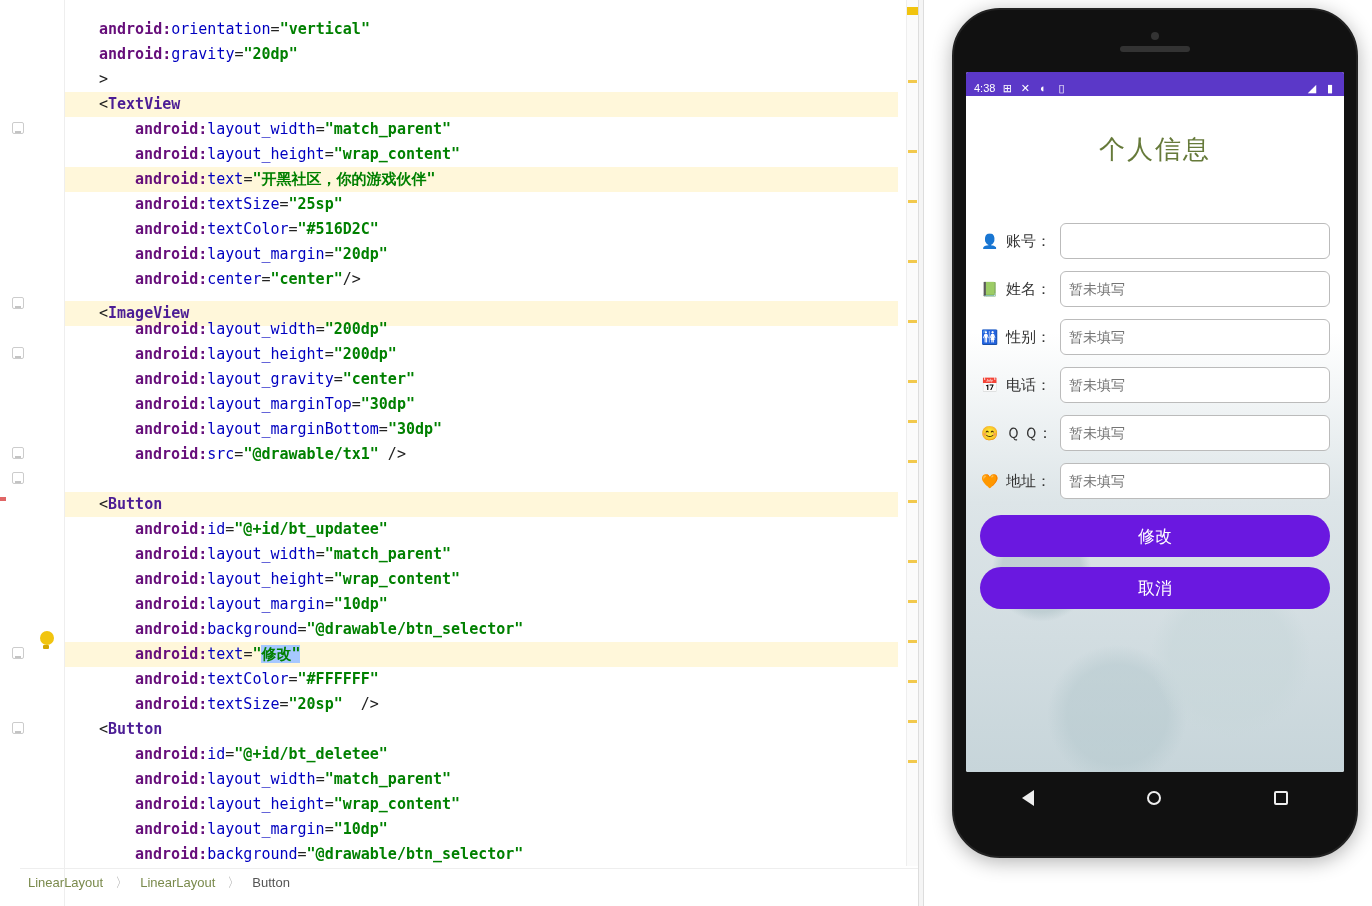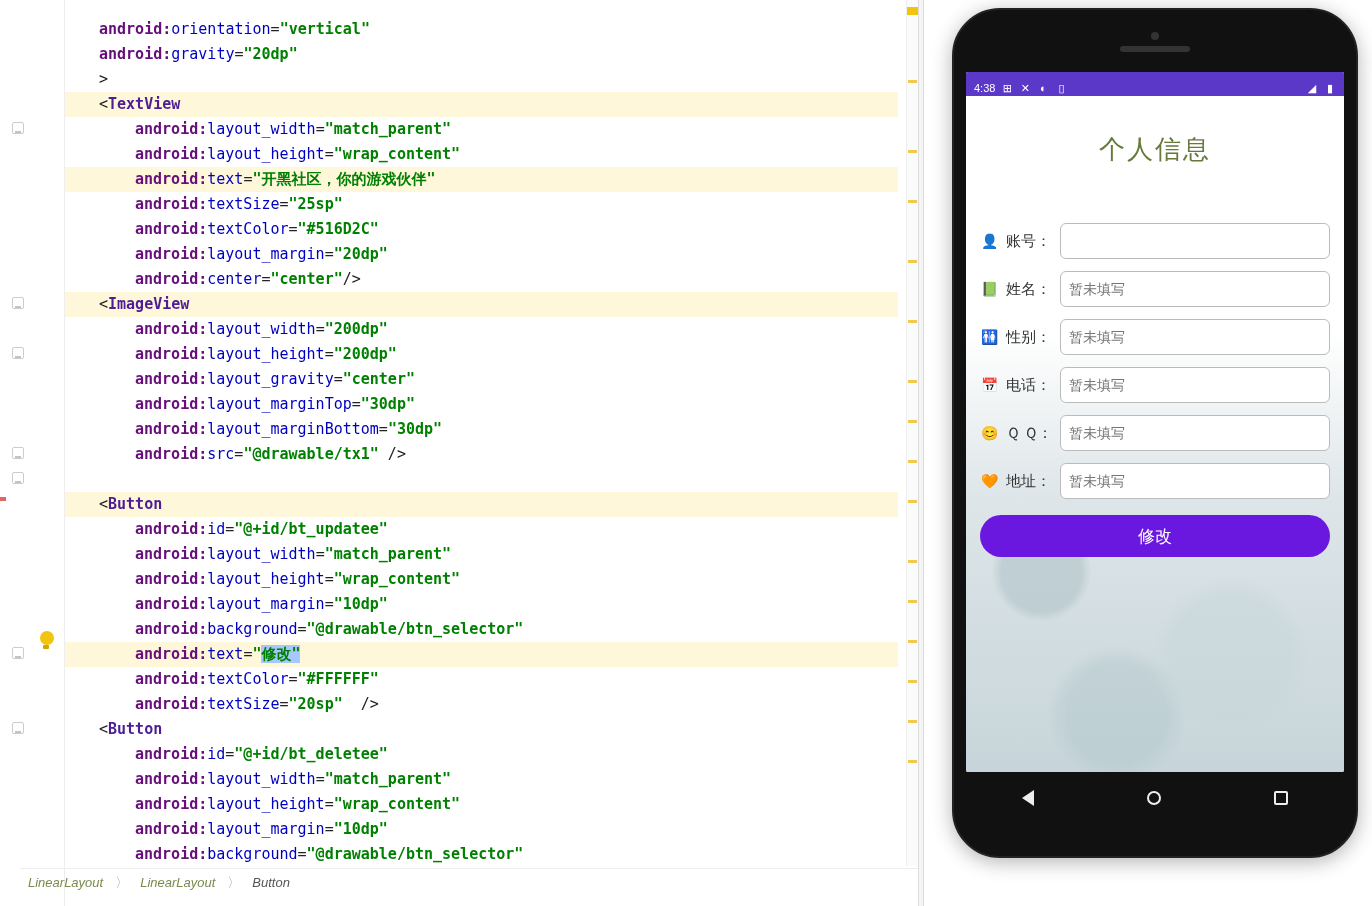--- a/index.html
+++ b/index.html
@@ -17,21 +17,21 @@
   .tok-ns { color:#660e7a; font-weight:bold; }
   .tok-attr { color:#0000c0; font-weight:normal; }
   .tok-str { color:#008000; font-weight:bold; }
   .tok-tag { color:#4c1d95; font-weight:bold; }
   .tok-punct { color:#222; }
   .tok-sel { background:#a6c8ff; }
   .right-marker-strip { position:absolute; right:0; top:0; bottom:40px; width:12px; border-left:1px solid #eee; background:#fbfbfb; }
   .rmarker { position:absolute; left:1px; right:1px; height:3px; background:#f2c94c; }
   .bmarker { position:absolute; left:0; right:0; height:8px; background:#f1c40f; top:7px; }
   .breadcrumb { position:absolute; left:20px; right:0; bottom:10px; height:28px; display:flex; align-items:center; font-size:13px; gap:12px; color:#888; padding-left:8px; border-top:1px solid #eee; }
-  .breadcrumb .bc-item { color:#7a8a4c;font-style:italic; }
+  .breadcrumb .bc-item { color:#7a8a4c; }
   .breadcrumb .bc-item.last { color:#555; }
   .breadcrumb .sep { color:#aaa; }
   .divider { width:6px; background:#f5f5f5; border-left:1px solid #ddd; border-right:1px solid #ddd; }
   .preview-pane { width:448px; background:#fff; position:relative; }
   .phone { position:absolute; left:28px; top:8px; width:406px; height:850px; background:#111; border-radius:48px; border:2px solid #222; box-shadow:0 4px 20px rgba(0,0,0,0.3); }
   .phone-inner { position:absolute; left:12px; right:12px; top:62px; bottom:84px; background:#fff; border-radius:2px; overflow:hidden; }
   .speaker { position:absolute; top:36px; left:50%; transform:translateX(-50%); width:70px; height:6px; background:#333; border-radius:3px; }
   .cam { position:absolute; top:22px; left:50%; transform:translateX(-50%); width:8px; height:8px; background:#333; border-radius:50%; }
   .navbar { position:absolute; left:12px; right:12px; bottom:36px; height:44px; display:flex; justify-content:space-around; align-items:center; }
   .nav-tri { width:0; height:0; border-top:8px solid transparent; border-bottom:8px solid transparent; border-right:12px solid #eee; }
@@ -93,21 +93,21 @@
         <div class="code-line" style="top: 42px; padding-left: 34px;"><span class="tok-ns">android:</span><span class="tok-attr">gravity</span><span class="tok-punct">=</span><span class="tok-str">"20dp"</span></div>
         <div class="code-line" style="top: 67px; padding-left: 34px;"><span class="tok-punct">&gt;</span></div>
         <div class="code-line hl" style="top: 92px; padding-left: 34px;"><span class="tok-punct">&lt;</span><span class="tok-tag">TextView</span></div>
         <div class="code-line" style="top: 117px; padding-left: 70px;"><span class="tok-ns">android:</span><span class="tok-attr">layout_width</span><span class="tok-punct">=</span><span class="tok-str">"match_parent"</span></div>
         <div class="code-line" style="top: 142px; padding-left: 70px;"><span class="tok-ns">android:</span><span class="tok-attr">layout_height</span><span class="tok-punct">=</span><span class="tok-str">"wrap_content"</span></div>
         <div class="code-line hl" style="top: 167px; padding-left: 70px;"><span class="tok-ns">android:</span><span class="tok-attr">text</span><span class="tok-punct">=</span><span class="tok-str">"开黑社区，你的游戏伙伴"</span></div>
         <div class="code-line" style="top: 192px; padding-left: 70px;"><span class="tok-ns">android:</span><span class="tok-attr">textSize</span><span class="tok-punct">=</span><span class="tok-str">"25sp"</span></div>
         <div class="code-line" style="top: 217px; padding-left: 70px;"><span class="tok-ns">android:</span><span class="tok-attr">textColor</span><span class="tok-punct">=</span><span class="tok-str">"#516D2C"</span></div>
         <div class="code-line" style="top: 242px; padding-left: 70px;"><span class="tok-ns">android:</span><span class="tok-attr">layout_margin</span><span class="tok-punct">=</span><span class="tok-str">"20dp"</span></div>
         <div class="code-line" style="top: 267px; padding-left: 70px;"><span class="tok-ns">android:</span><span class="tok-attr">center</span><span class="tok-punct">=</span><span class="tok-str">"center"</span><span class="tok-punct">/&gt;</span></div>
-        <div class="code-line hl" style="top: 292px; padding-left: 34px;"><span class="tok-punct">&lt;</span><span class="tok-tag">ImageView</span></div>
+        <div class="code-line hl" style="top: 301px; padding-left: 34px;"><span class="tok-punct">&lt;</span><span class="tok-tag">ImageView</span></div>
         <div class="code-line" style="top: 317px; padding-left: 70px;"><span class="tok-ns">android:</span><span class="tok-attr">layout_width</span><span class="tok-punct">=</span><span class="tok-str">"200dp"</span></div>
         <div class="code-line" style="top: 342px; padding-left: 70px;"><span class="tok-ns">android:</span><span class="tok-attr">layout_height</span><span class="tok-punct">=</span><span class="tok-str">"200dp"</span></div>
         <div class="code-line" style="top: 367px; padding-left: 70px;"><span class="tok-ns">android:</span><span class="tok-attr">layout_gravity</span><span class="tok-punct">=</span><span class="tok-str">"center"</span></div>
         <div class="code-line" style="top: 392px; padding-left: 70px;"><span class="tok-ns">android:</span><span class="tok-attr">layout_marginTop</span><span class="tok-punct">=</span><span class="tok-str">"30dp"</span></div>
         <div class="code-line" style="top: 417px; padding-left: 70px;"><span class="tok-ns">android:</span><span class="tok-attr">layout_marginBottom</span><span class="tok-punct">=</span><span class="tok-str">"30dp"</span></div>
         <div class="code-line" style="top: 442px; padding-left: 70px;"><span class="tok-ns">android:</span><span class="tok-attr">src</span><span class="tok-punct">=</span><span class="tok-str">"@drawable/tx1"</span><span class="tok-punct"> /&gt;</span></div>
         <div class="code-line" style="top: 467px; padding-left: 34px;"></div>
         <div class="code-line hl" style="top: 492px; padding-left: 34px;"><span class="tok-punct">&lt;</span><span class="tok-tag">Button</span></div>
         <div class="code-line" style="top: 517px; padding-left: 70px;"><span class="tok-ns">android:</span><span class="tok-attr">id</span><span class="tok-punct">=</span><span class="tok-str">"@+id/bt_updatee"</span></div>
         <div class="code-line" style="top: 542px; padding-left: 70px;"><span class="tok-ns">android:</span><span class="tok-attr">layout_width</span><span class="tok-punct">=</span><span class="tok-str">"match_parent"</span></div>
@@ -203,20 +203,21 @@
                 <input class="form-input" placeholder="暂未填写" style="">
               </div>
               <div class="form-row" style="position: relative; z-index: 1;">
                 <span class="form-icon">🧡</span>
                 <span class="form-label">地址：</span>
                 <input class="form-input" placeholder="暂未填写" style="">
               </div>
             </div>
           <div id="app-buttons" style="position:relative; z-index:1;">
               <div class="app-button">修改</div>
+              <div class="app-button">取消</div>
             </div>
         </div>
       </div>
       <div class="navbar">
         <div class="nav-tri"></div>
         <div class="nav-cir"></div>
         <div class="nav-sq"></div>
       </div>
     </div>
   </div>

